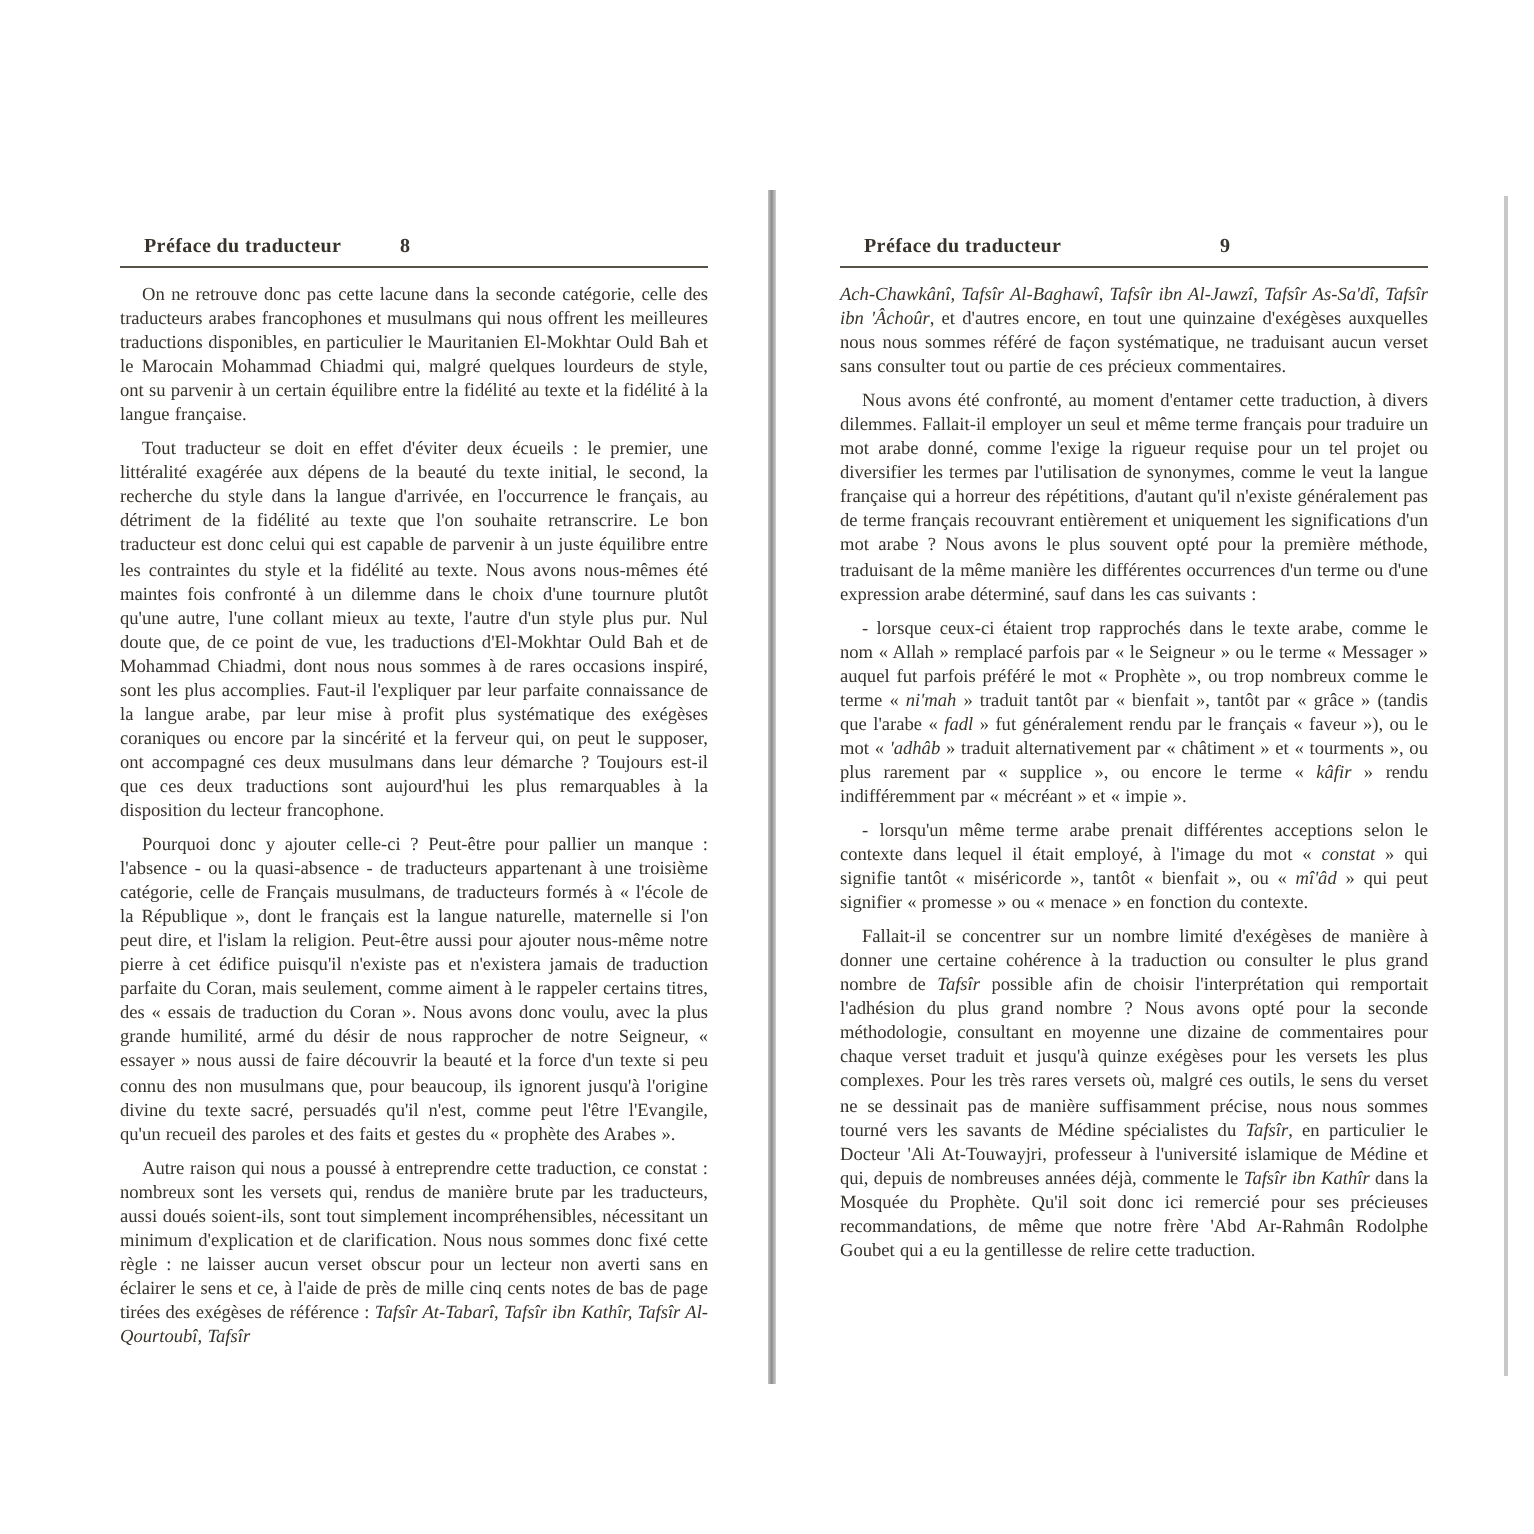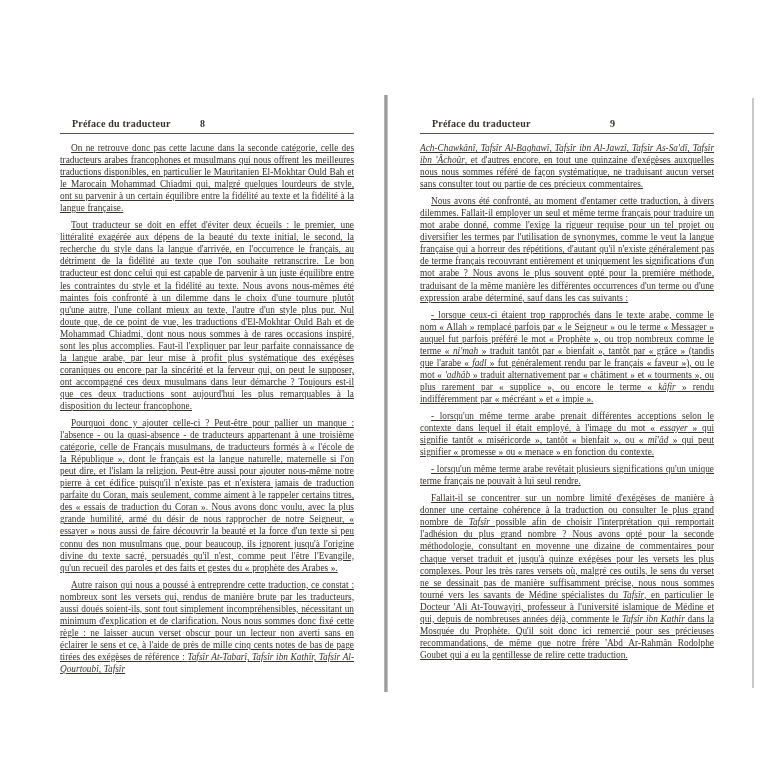--- a/index.html
+++ b/index.html
@@ -38,21 +38,20 @@
   .page-left  .page-num { left:140px; }
   .page-right .page-num { left:190px; }
 
   .page-body p {
     font-size:9.3px;
     line-height:12.05px;
     text-align:justify;
     text-indent:11px;
     margin-bottom:5px;
     word-spacing:.3px;
-    text-decoration:underline;
   }
   .page-body p.no-indent { text-indent:0; }
   .page-body .it { font-style:italic; }
 </style>
 </head>
 <body>
 
 <div class="spread">
 
   <div class="spine"></div>
@@ -73,19 +72,18 @@
 
   <div class="page page-right">
     <div class="page-header">
       <span class="page-title">Préface du traducteur</span>
       <span class="page-num">9</span>
     </div>
     <div class="page-body">
         <p class="no-indent"><span class="it">Ach-Chawkânî, Tafsîr Al-Baghawî, Tafsîr ibn Al-Jawzî, Tafsîr As-Sa'dî, Tafsîr ibn 'Âchoûr</span><span>, et d'autres encore, en tout une quinzaine d'exégèses auxquelles nous nous sommes référé de façon systématique, ne traduisant aucun verset sans consulter tout ou partie de ces précieux commentaires.</span></p>
         <p><span>Nous avons été confronté, au moment d'entamer cette traduction, à divers dilemmes. Fallait-il employer un seul et même terme français pour traduire un mot arabe donné, comme l'exige la rigueur requise pour un tel projet ou diversifier les termes par l'utilisation de synonymes, comme le veut la langue française qui a horreur des répétitions, d'autant qu'il n'existe généralement pas de terme français recouvrant entièrement et uniquement les significations d'un mot arabe ? Nous avons le plus souvent opté pour la première méthode, traduisant de la même manière les différentes occurrences d'un terme ou d'une expression arabe déterminé, sauf dans les cas suivants :</span></p>
         <p><span>- lorsque ceux-ci étaient trop rapprochés dans le texte arabe, comme le nom « Allah » remplacé parfois par « le Seigneur » ou le terme « Messager » auquel fut parfois préféré le mot « Prophète », ou trop nombreux comme le terme « </span><span class="it">ni'mah</span><span> » traduit tantôt par « bienfait », tantôt par « grâce » (tandis que l'arabe « </span><span class="it">fadl</span><span> » fut généralement rendu par le français « faveur »), ou le mot « </span><span class="it">'adhâb</span><span> » traduit alternativement par « châtiment » et « tourments », ou plus rarement par « supplice », ou encore le terme « </span><span class="it">kâfir</span><span> » rendu indifféremment par « mécréant » et « impie ».</span></p>
-        <p><span>- lorsqu'un même terme arabe prenait différentes acceptions selon le contexte dans lequel il était employé, à l'image du mot « </span><span class="it">essayer</span><span> » qui signifie tantôt « miséricorde », tantôt « bienfait », ou « </span><span class="it">mî'âd</span><span> » qui peut signifier « promesse » ou « menace » en fonction du contexte.</span></p>
-        <p><span>- lorsqu'un même terme arabe revêtait plusieurs significations qu'un unique terme français ne pouvait à lui seul rendre.</span></p>
+        <p><span>- lorsqu'un même terme arabe prenait différentes acceptions selon le contexte dans lequel il était employé, à l'image du mot « </span><span class="it">constat</span><span> » qui signifie tantôt « miséricorde », tantôt « bienfait », ou « </span><span class="it">mî'âd</span><span> » qui peut signifier « promesse » ou « menace » en fonction du contexte.</span></p>
         <p><span>Fallait-il se concentrer sur un nombre limité d'exégèses de manière à donner une certaine cohérence à la traduction ou consulter le plus grand nombre de </span><span class="it">Tafsîr</span><span> possible afin de choisir l'interprétation qui remportait l'adhésion du plus grand nombre ? Nous avons opté pour la seconde méthodologie, consultant en moyenne une dizaine de commentaires pour chaque verset traduit et jusqu'à quinze exégèses pour les versets les plus complexes. Pour les très rares versets où, malgré ces outils, le sens du verset ne se dessinait pas de manière suffisamment précise, nous nous sommes tourné vers les savants de Médine spécialistes du </span><span class="it">Tafsîr</span><span>, en particulier le Docteur 'Ali At-Touwayjri, professeur à l'université islamique de Médine et qui, depuis de nombreuses années déjà, commente le </span><span class="it">Tafsîr ibn Kathîr</span><span> dans la Mosquée du Prophète. Qu'il soit donc ici remercié pour ses précieuses recommandations, de même que notre frère 'Abd Ar-Rahmân Rodolphe Goubet qui a eu la gentillesse de relire cette traduction.</span></p>
       </div>
   </div>
 
 </div>
 
 </body></html>

